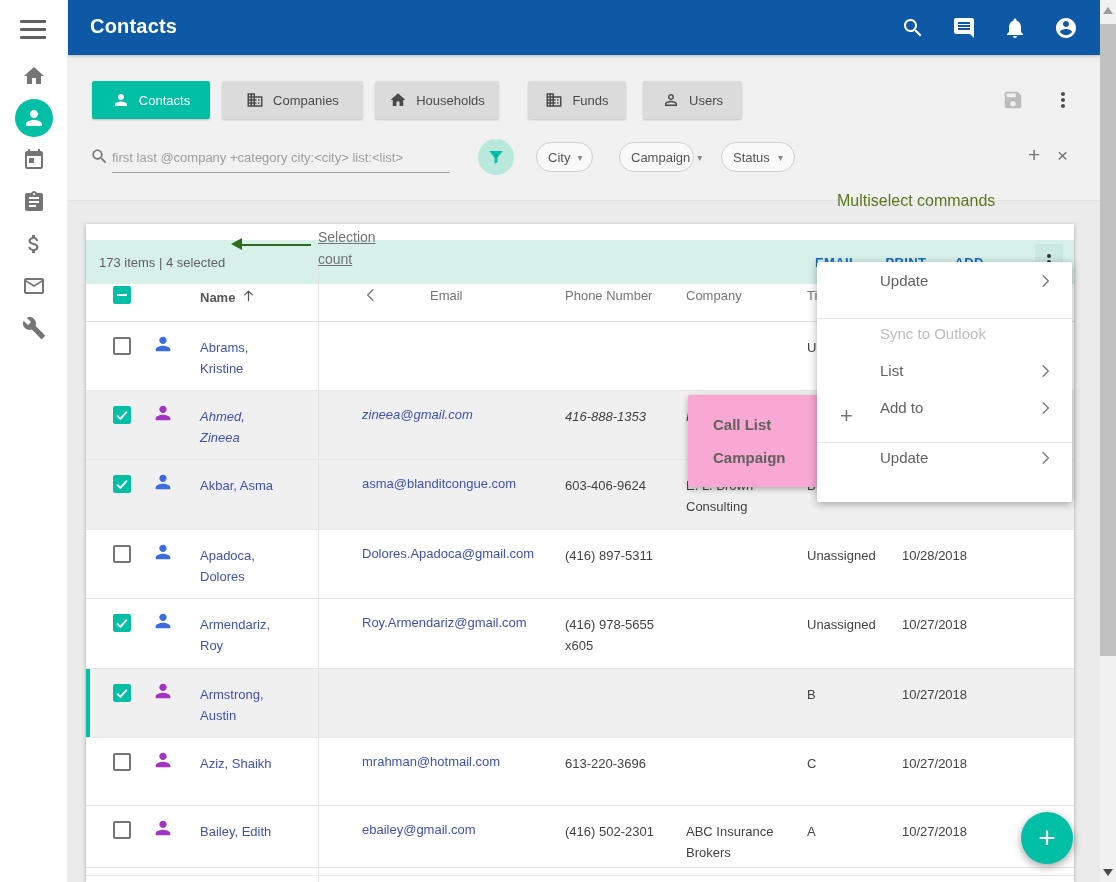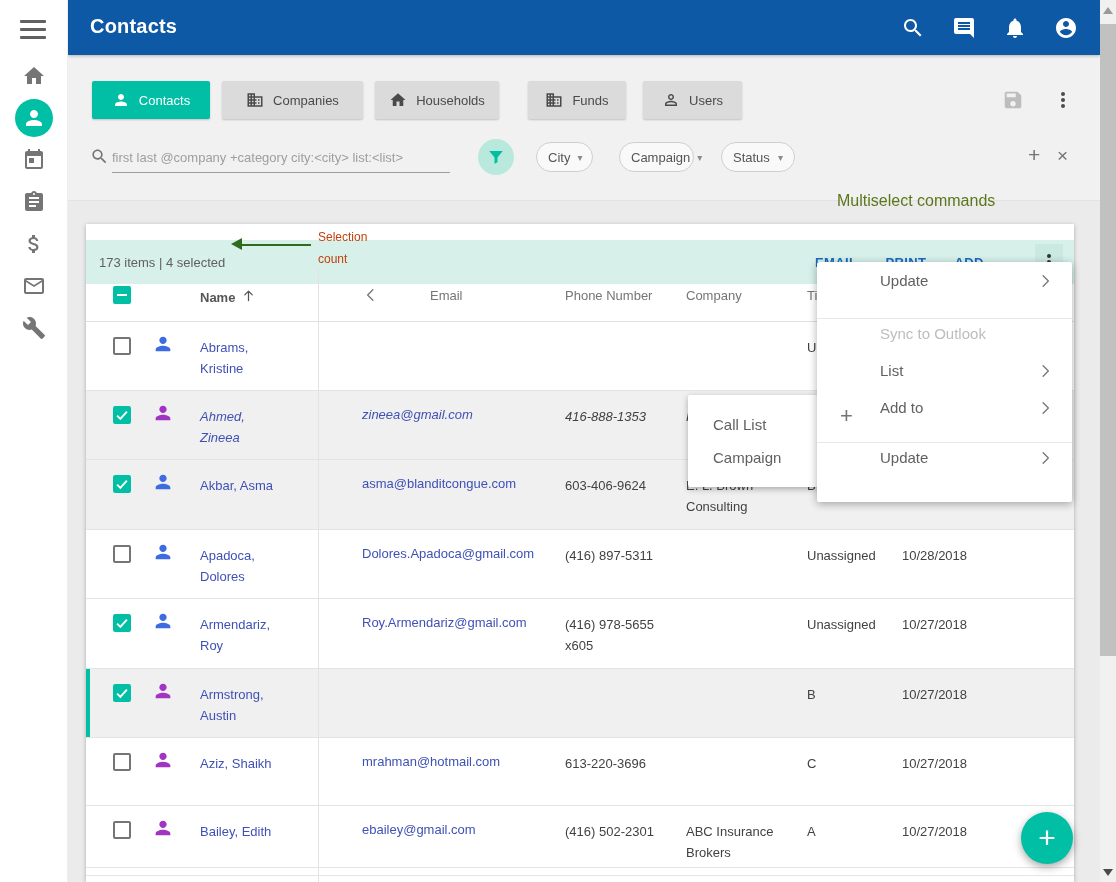--- a/index.html
+++ b/index.html
@@ -34,21 +34,21 @@
   .filter-btn{position:absolute;left:410px;top:84px;width:36px;height:36px;border-radius:50%;background:#b9e8dd;border:none;cursor:pointer;display:flex;align-items:center;justify-content:center;padding:0;}
   .chip{position:absolute;top:87px;height:30px;box-sizing:border-box;border:1px solid #cfcfcf;border-radius:15px;background:#f9f9f9;
        display:flex;align-items:center;justify-content:space-between;padding:8px 11px;font-size:13px;color:#555;cursor:pointer;}
   .chip .chev{font-size:10px;color:#8a8a8a;margin-left:7px;}
   .icon-btn{position:absolute;background:none;border:none;padding:0;cursor:pointer;color:#757575;font-family:inherit;}
   .plus-btn{left:960px;top:88px;font-size:21px;}
   .clear-btn{left:989px;top:90px;font-size:19px;}
   
   .annotation{z-index:30;}
   .multiselect-note{position:absolute;left:769px;top:137px;font-size:16px;color:#5c761b;}
-  .sel-count-note{position:absolute;left:318px;top:226px;font-size:12px;line-height:22px;color:#c2410c;z-index:30;}
+  .sel-count-note{position:absolute;left:318px;top:226px;font-size:14px;line-height:22px;color:#737373;z-index:30;text-decoration:underline;}
   .sel-arrow-line{position:absolute;left:242px;top:244px;width:69px;height:2px;background:#2f6b1e;z-index:30;}
   .sel-arrow-head{position:absolute;left:231px;top:238px;width:0;height:0;border-top:6px solid transparent;border-bottom:6px solid transparent;border-right:11px solid #2f6b1e;z-index:30;}
   
   .card{position:absolute;left:18px;top:169px;width:988px;height:658px;background:#fff;box-shadow:0 1px 4px rgba(0,0,0,.28);z-index:10;}
   .selbar{position:absolute;left:0;top:16px;width:988px;height:44px;background:#d7f0ea;}
   .summary{position:absolute;left:13px;top:15px;font-size:13px;color:#616161;}
   .sel-actions{position:absolute;left:729px;top:0;height:44px;display:flex;align-items:center;gap:28px;}
   .sel-action{background:none;border:none;padding:0;font-family:inherit;font-size:13px;font-weight:700;letter-spacing:.4px;color:#1769c4;cursor:pointer;}
   .sel-dots{position:absolute;left:949px;top:4px;width:28px;height:36px;background:#c9e9e1;border:none;cursor:pointer;display:flex;flex-direction:column;align-items:center;justify-content:center;gap:2px;}
   .sel-dots i{width:4px;height:4px;border-radius:50%;background:#333;}
@@ -75,21 +75,21 @@
   .c-date{left:816px;white-space:nowrap;}
   .partial-line{position:absolute;left:0;right:0;top:651px;border-top:1px solid #e6e6e6;}
   
   .menu{position:absolute;left:817px;top:262px;width:255px;box-sizing:border-box;padding:10px 0 16px;background:#fff;border-radius:2px;box-shadow:0 2px 8px rgba(0,0,0,.33);z-index:50;}
   .menu-item{position:relative;height:37px;display:flex;padding-left:63px;font-size:15px;color:#616161;cursor:pointer;}
   .menu-item.first{height:40px;}
   .menu-item.disabled{color:#bdbdbd;cursor:default;}
   .menu-plus{position:absolute;left:23px;top:4px;font-size:22px;color:#757575;font-weight:400;}
   .menu-chev{position:absolute;right:18px;width:18px;height:18px;}
   .menu-divider{border-top:1px solid #e8e8e8;margin:6px 0;}
-  .submenu{position:absolute;left:688px;top:395px;width:130px;box-sizing:border-box;padding:13px 0;background:#ffffff;border-radius:2px;box-shadow:0 2px 6px rgba(0,0,0,.3);z-index:45;}
+  .submenu{position:absolute;left:688px;top:395px;width:130px;box-sizing:border-box;padding:13px 0;background:#f9a8d4;border-radius:2px;box-shadow:0 2px 6px rgba(0,0,0,.3);z-index:45;font-weight:bold;}
   .submenu-item{height:33px;display:flex;align-items:center;padding-left:25px;font-size:15px;color:#616161;cursor:pointer;}
   
   .fab{position:absolute;left:1021px;top:812px;width:52px;height:52px;border-radius:50%;background:#00bfa5;border:none;color:#fff;
        font-size:30px;font-weight:300;line-height:52px;text-align:center;padding:0;cursor:pointer;box-shadow:0 3px 8px rgba(0,0,0,.35);z-index:60;font-family:inherit;}
   .scrollbar{position:absolute;left:1100px;top:0;width:16px;height:882px;background:#f1f1f1;z-index:70;}
   .sb-up{position:absolute;top:7px;left:3px;width:0;height:0;border-left:5px solid transparent;border-right:5px solid transparent;border-bottom:7px solid #9a9a9a;}
   .sb-thumb{position:absolute;top:24px;left:0;width:16px;height:632px;background:#c1c1c1;cursor:pointer;}
   .sb-down{position:absolute;bottom:6px;left:3px;width:0;height:0;border-left:5px solid transparent;border-right:5px solid transparent;border-top:7px solid #4a4a4a;}
 </style>
 </head>

